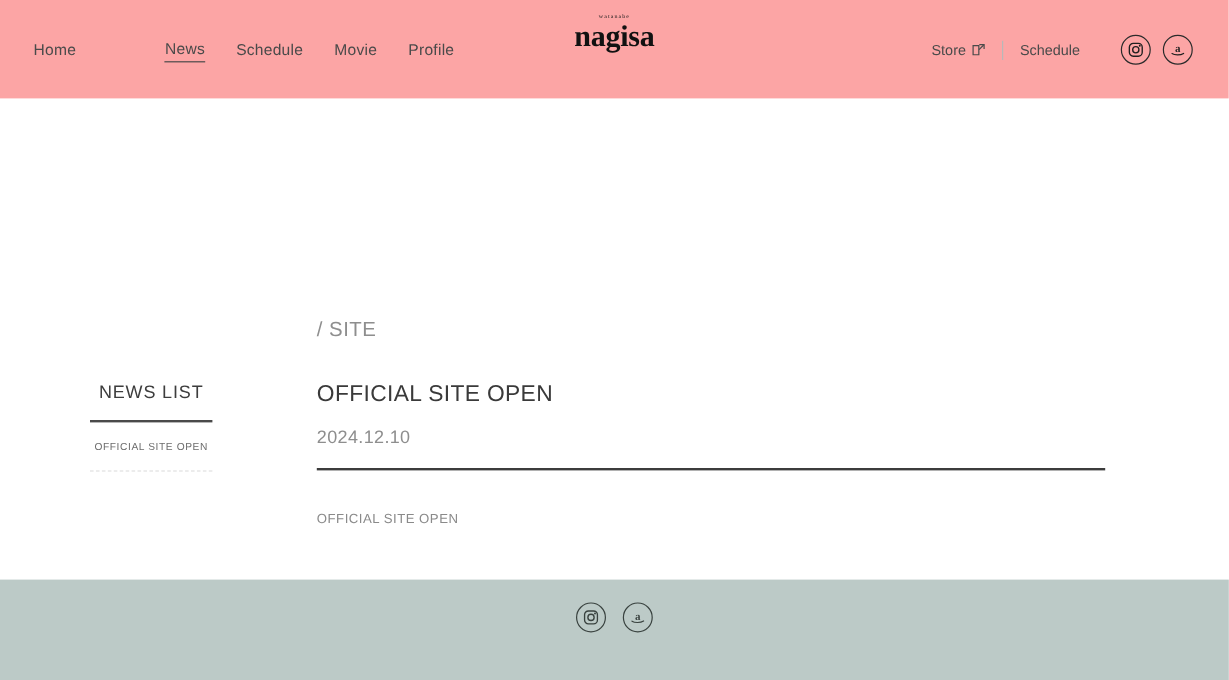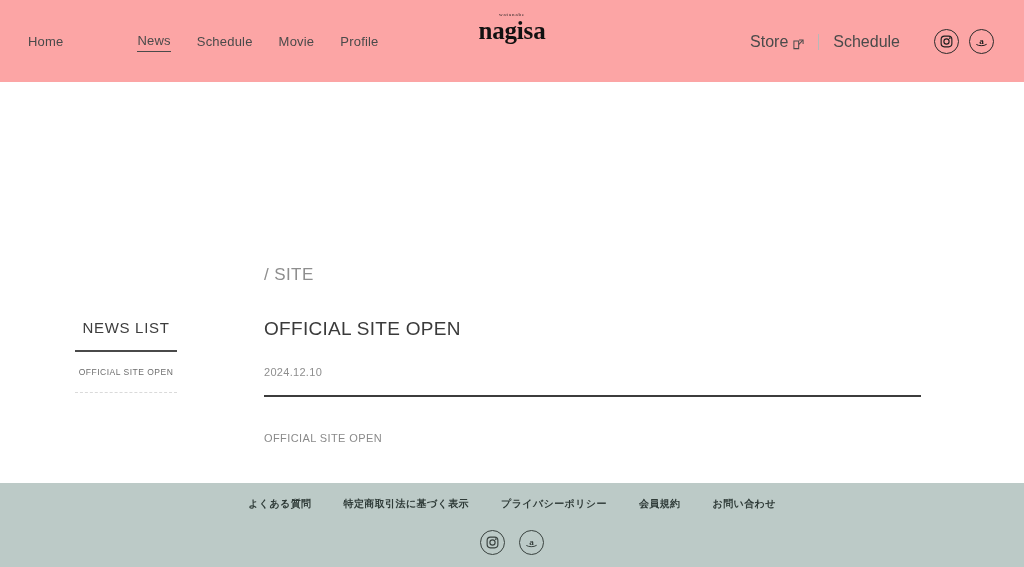--- a/index.html
+++ b/index.html
@@ -75,21 +75,21 @@
 
   .header-utility {
     position: absolute;
     right: 30px;
     top: 29px;
     display: flex;
     align-items: center;
     gap: 0;
   }
   .util-link {
-    font-size: 16px;
+    font-size: 12px;
     color: #4a4a4a;
     text-decoration: none;
     display: inline-flex;
     align-items: center;
     gap: 5px;
     cursor: pointer;
     white-space: nowrap;
   }
   .util-divider {
     width: 1px;
@@ -171,22 +171,22 @@
     width: 657px;
   }
   .article-title {
     font-size: 19px;
     font-weight: 400;
     color: #3a3a3a;
     letter-spacing: 0.3px;
     line-height: 26px;
   }
   .article-date {
-    margin-top: 24px;
-    font-size: 11px;
+    margin-top: 14px;
+    font-size: 15px;
     color: #8e8e8e;
     letter-spacing: 0.3px;
   }
   .article-rule {
     margin-top: 17px;
     width: 657px;
     height: 2px;
     background: #3c3c3c;
   }
   .article-body {
@@ -298,27 +298,20 @@
 
   <article class="article">
     <h1 class="article-title">OFFICIAL SITE OPEN</h1>
     <div class="article-date">2024.12.10</div>
     <div class="article-rule"></div>
     <div class="article-body">OFFICIAL SITE OPEN</div>
   </article>
 </main>
 
 <footer class="site-footer">
-  <div class="footer-links">
-    <a class="footer-link" href="#">よくある質問</a>
-    <a class="footer-link" href="#">特定商取引法に基づく表示</a>
-    <a class="footer-link" href="#">プライバシーポリシー</a>
-    <a class="footer-link" href="#">会員規約</a>
-    <a class="footer-link" href="#">お問い合わせ</a>
-  </div>
   <div class="footer-social">
     <a class="icon-circle" href="#">
       <svg width="13" height="13" viewBox="0 0 16 16" fill="none" xmlns="http://www.w3.org/2000/svg">
         <rect x="1.4" y="1.4" width="13.2" height="13.2" rx="4" stroke="#39423f" stroke-width="1.4"></rect>
         <circle cx="8" cy="8" r="3.2" stroke="#39423f" stroke-width="1.4"></circle>
         <circle cx="12.1" cy="3.9" r="1" fill="#39423f"></circle>
       </svg>
     </a>
     <a class="icon-circle" href="#">
       <svg width="15" height="15" viewBox="0 0 18 18" fill="none" xmlns="http://www.w3.org/2000/svg">

